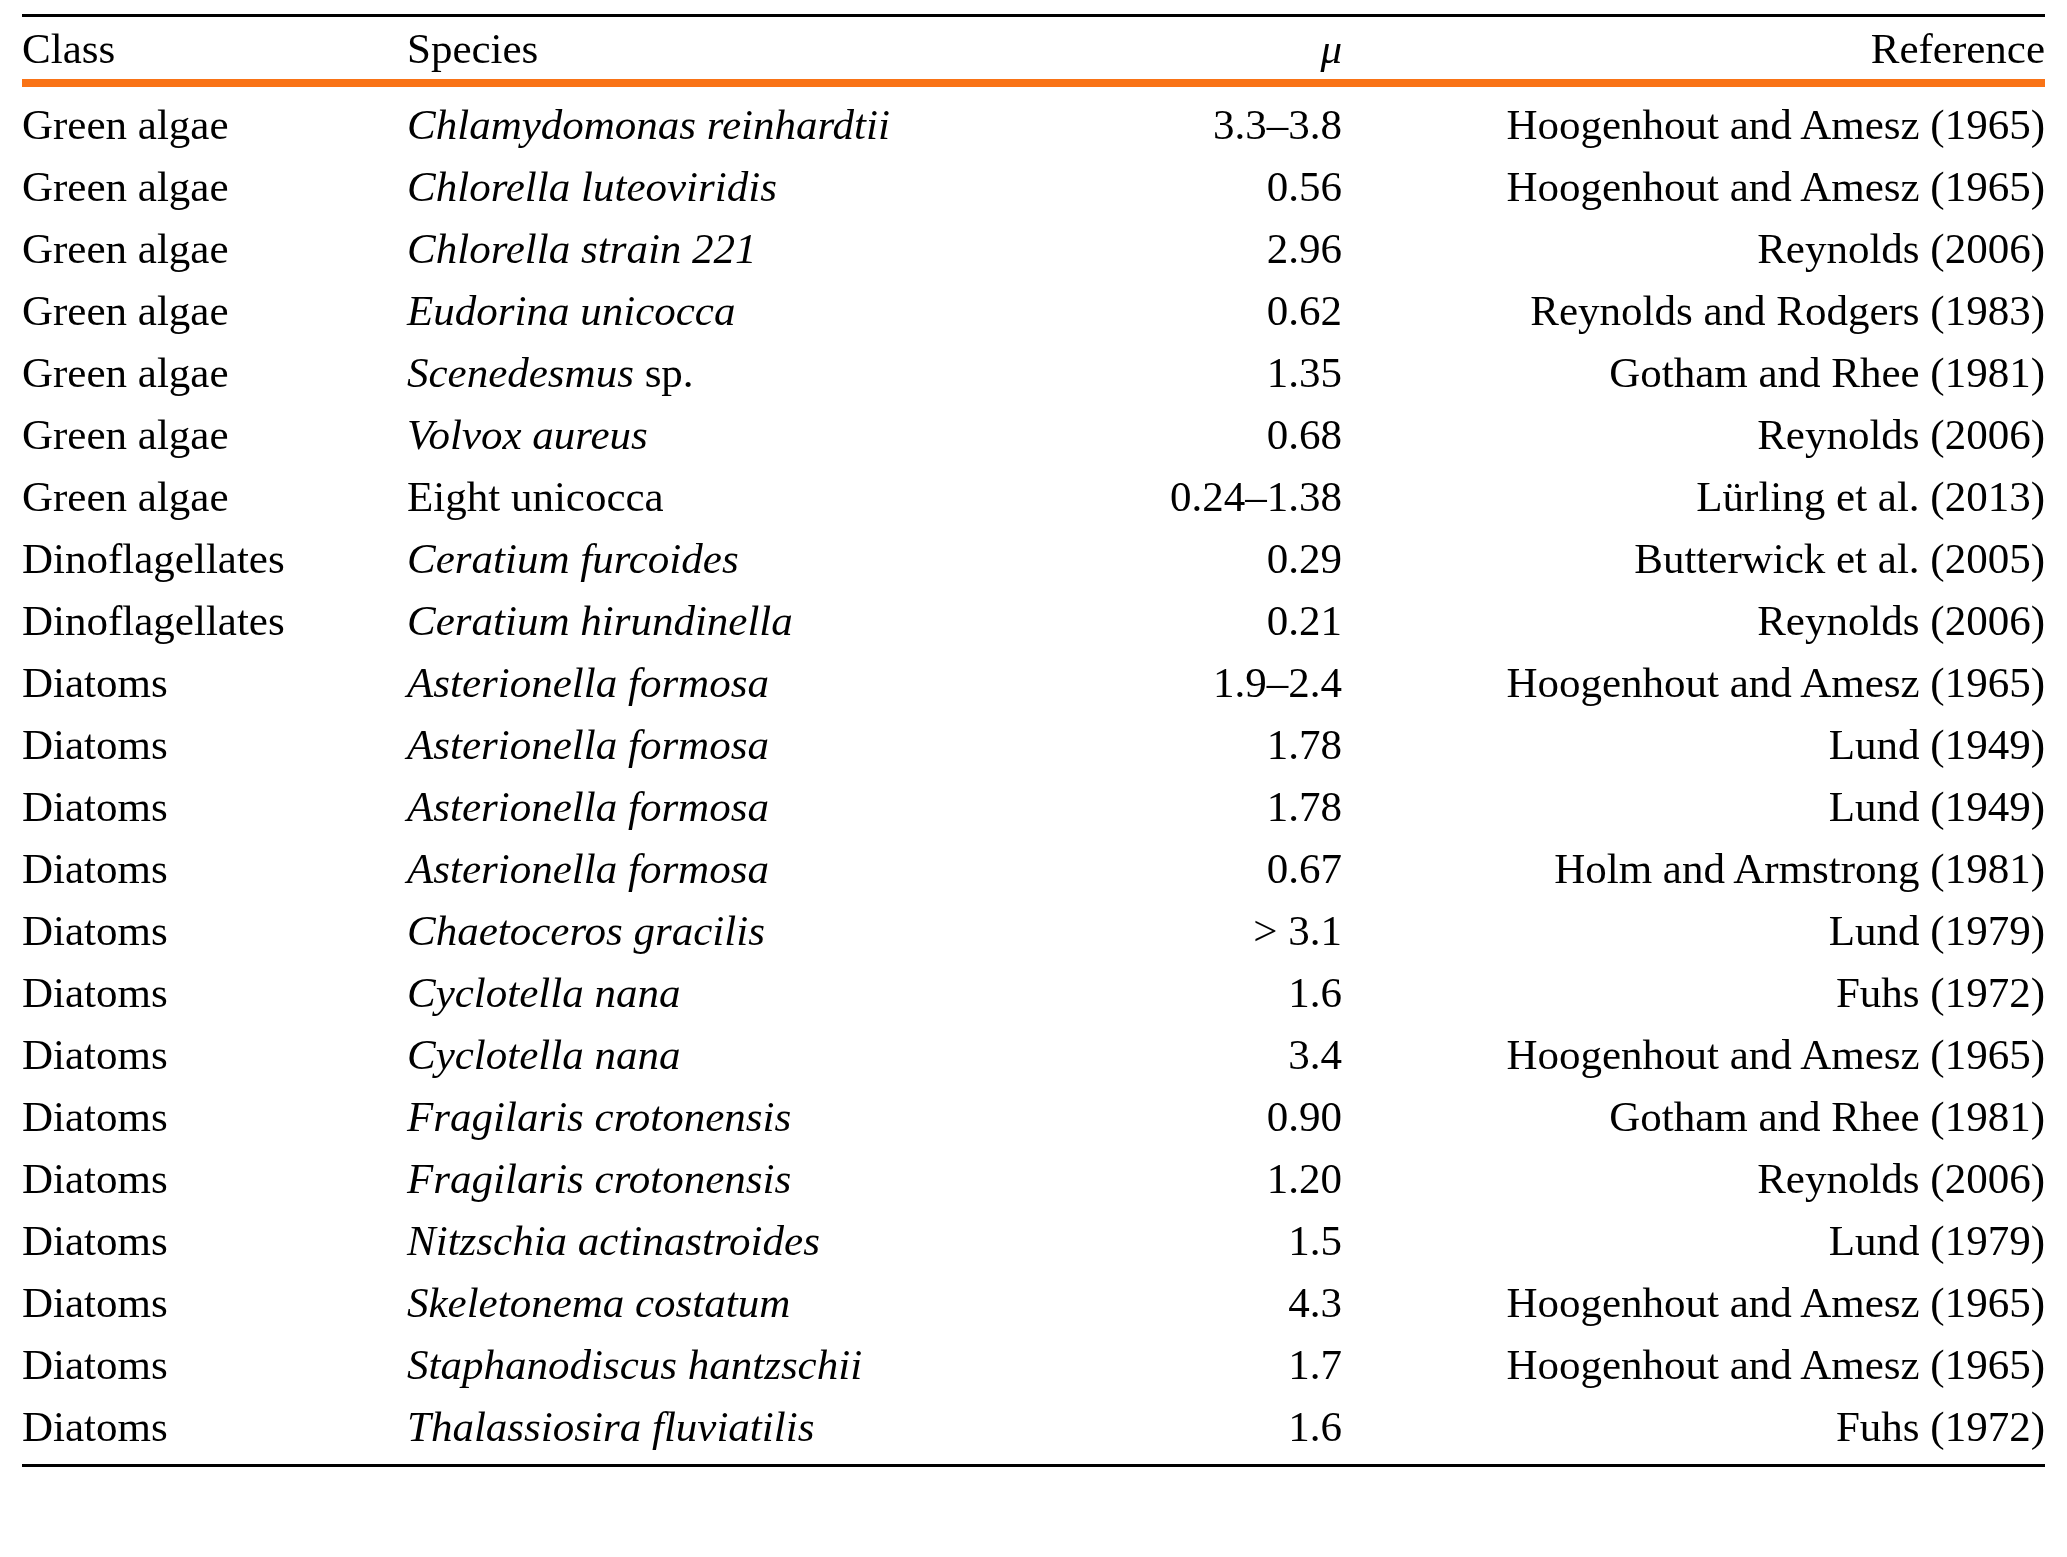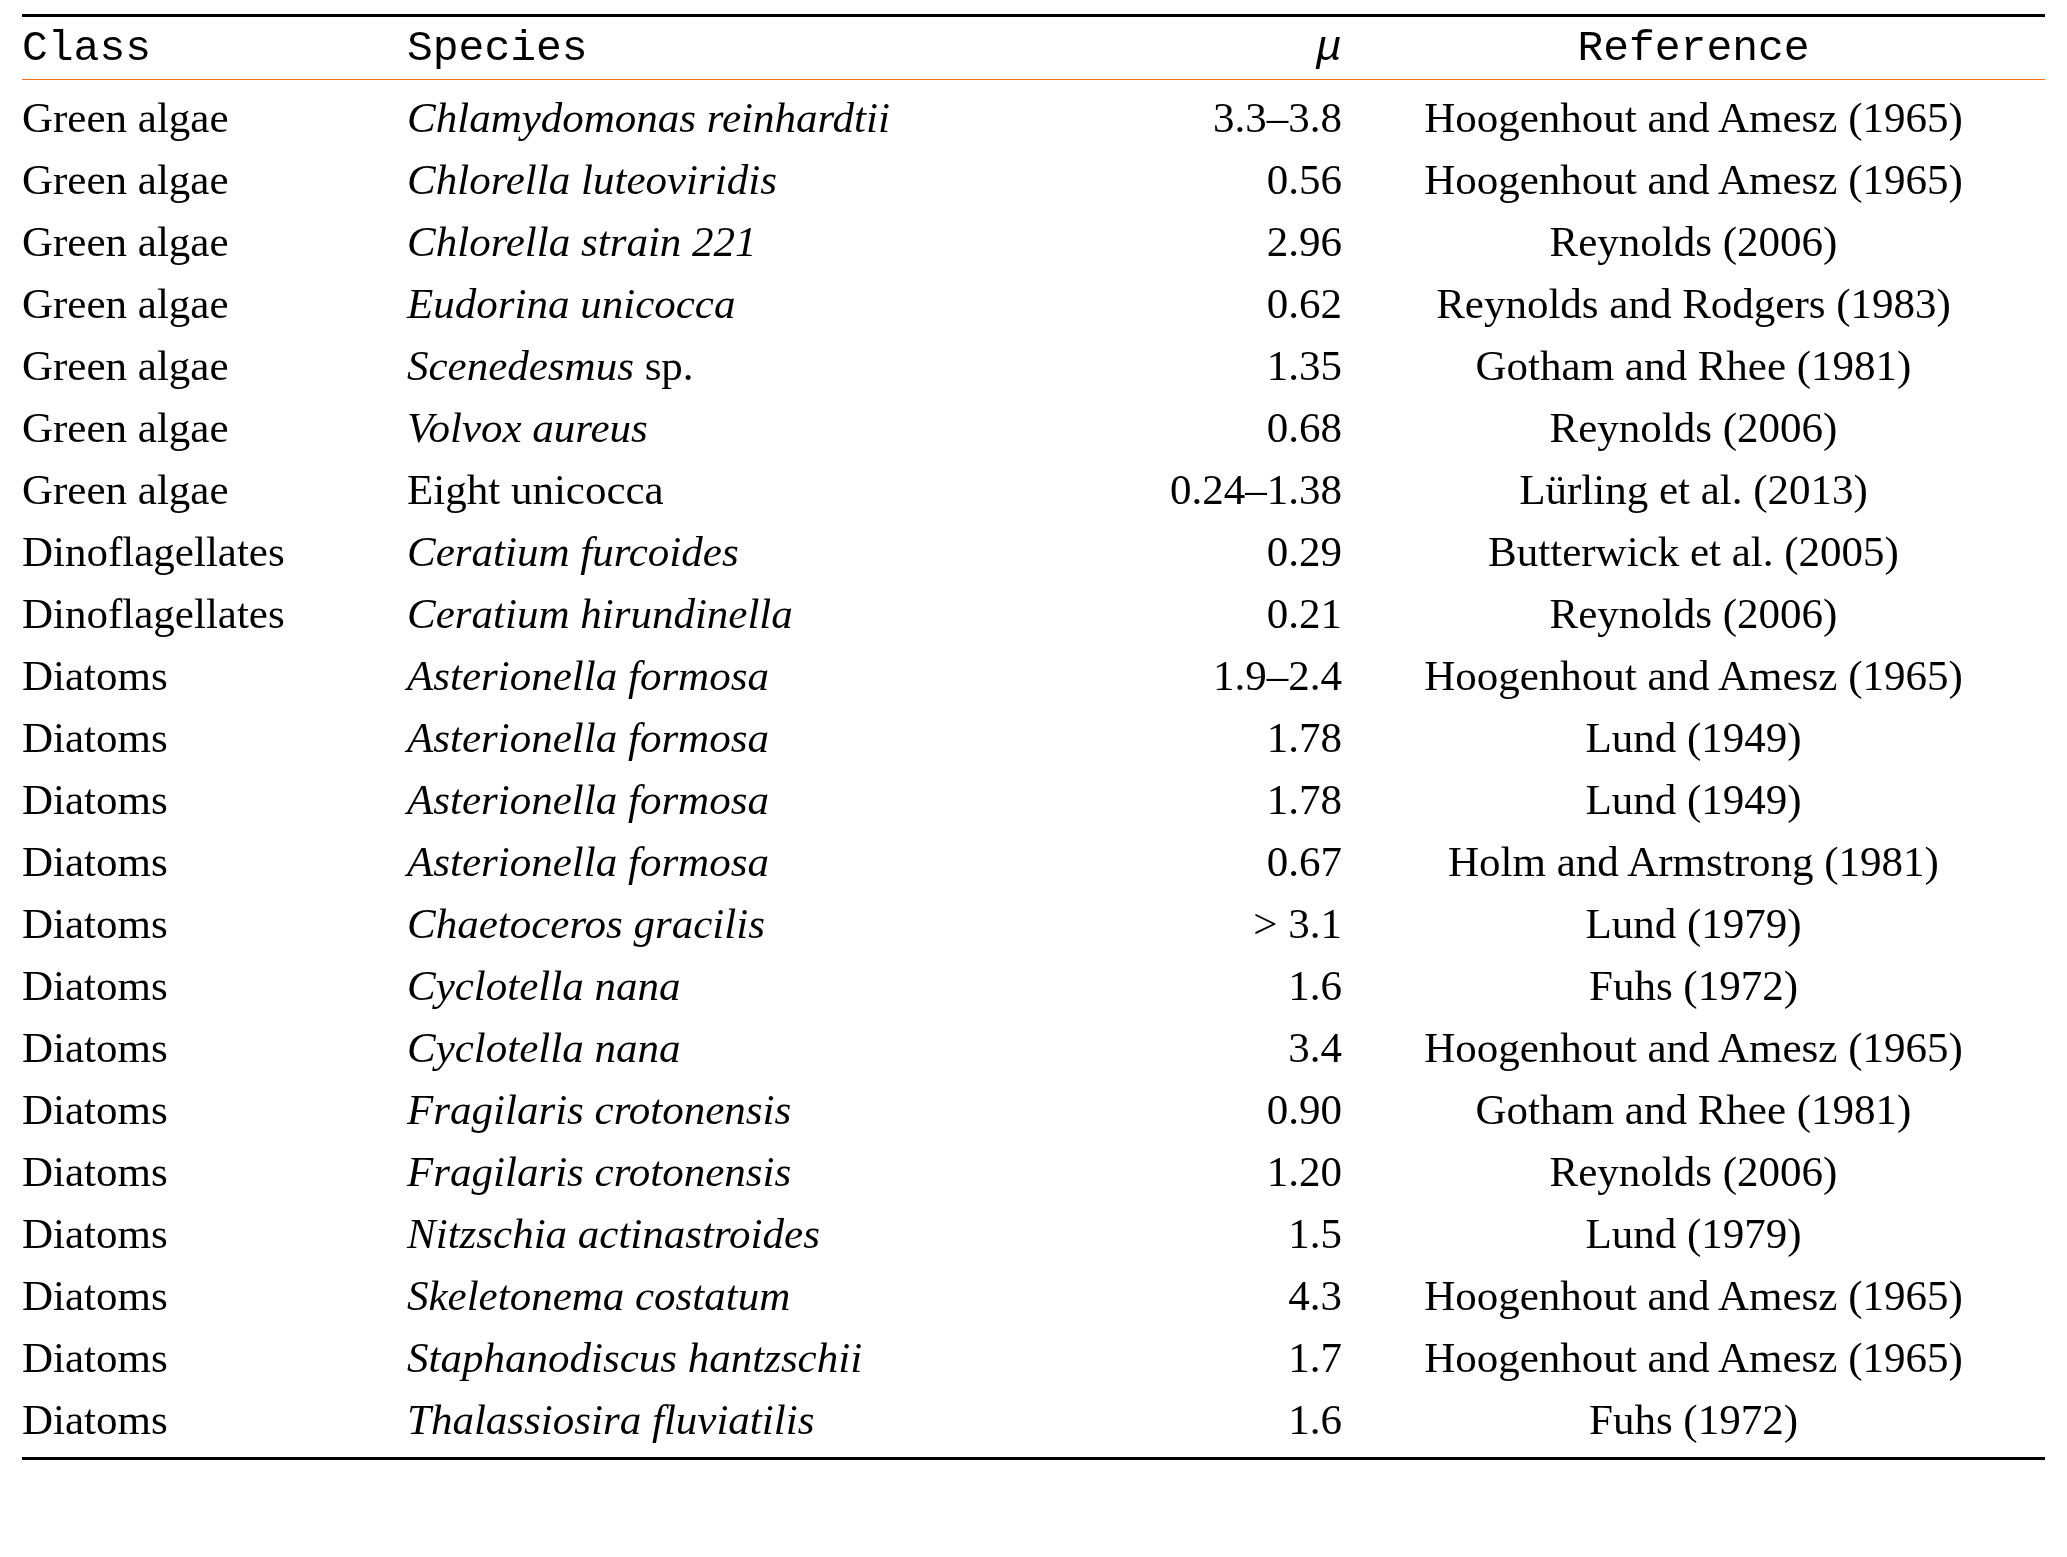--- a/index.html
+++ b/index.html
@@ -27,28 +27,27 @@
   table.data-table td {
     padding: 9.5px 0;
     vertical-align: baseline;
     font-weight: normal;
     white-space: nowrap;
   }
   
   .col-class   { width: 385px; text-align: left; padding-left: 8px; }
   .col-species { width: 700px; text-align: left; padding-left: 8px; margin-top: 41px; }
   .col-mu      { width: 235px; text-align: right; padding-right: 10px; }
-  .col-ref     { text-align: center; padding-left: 22px; margin-left: 27px; }
+  .col-ref     { text-align: right; padding-left: 22px; margin-left: 27px; }
 
   thead th {
     padding-bottom: 16px;
   }
   thead tr {
-    border-bottom: 1px solid #f97316;
-    font-family: Liberation Mono, monospace;
+    border-bottom: 8px solid #f97316;
   }
   tbody tr:first-child td {
     padding-top: 16px;
   }
   tbody tr:last-child td {
     padding-bottom: 16px;
   }
   .species-italic {
     font-style: italic;
   }

